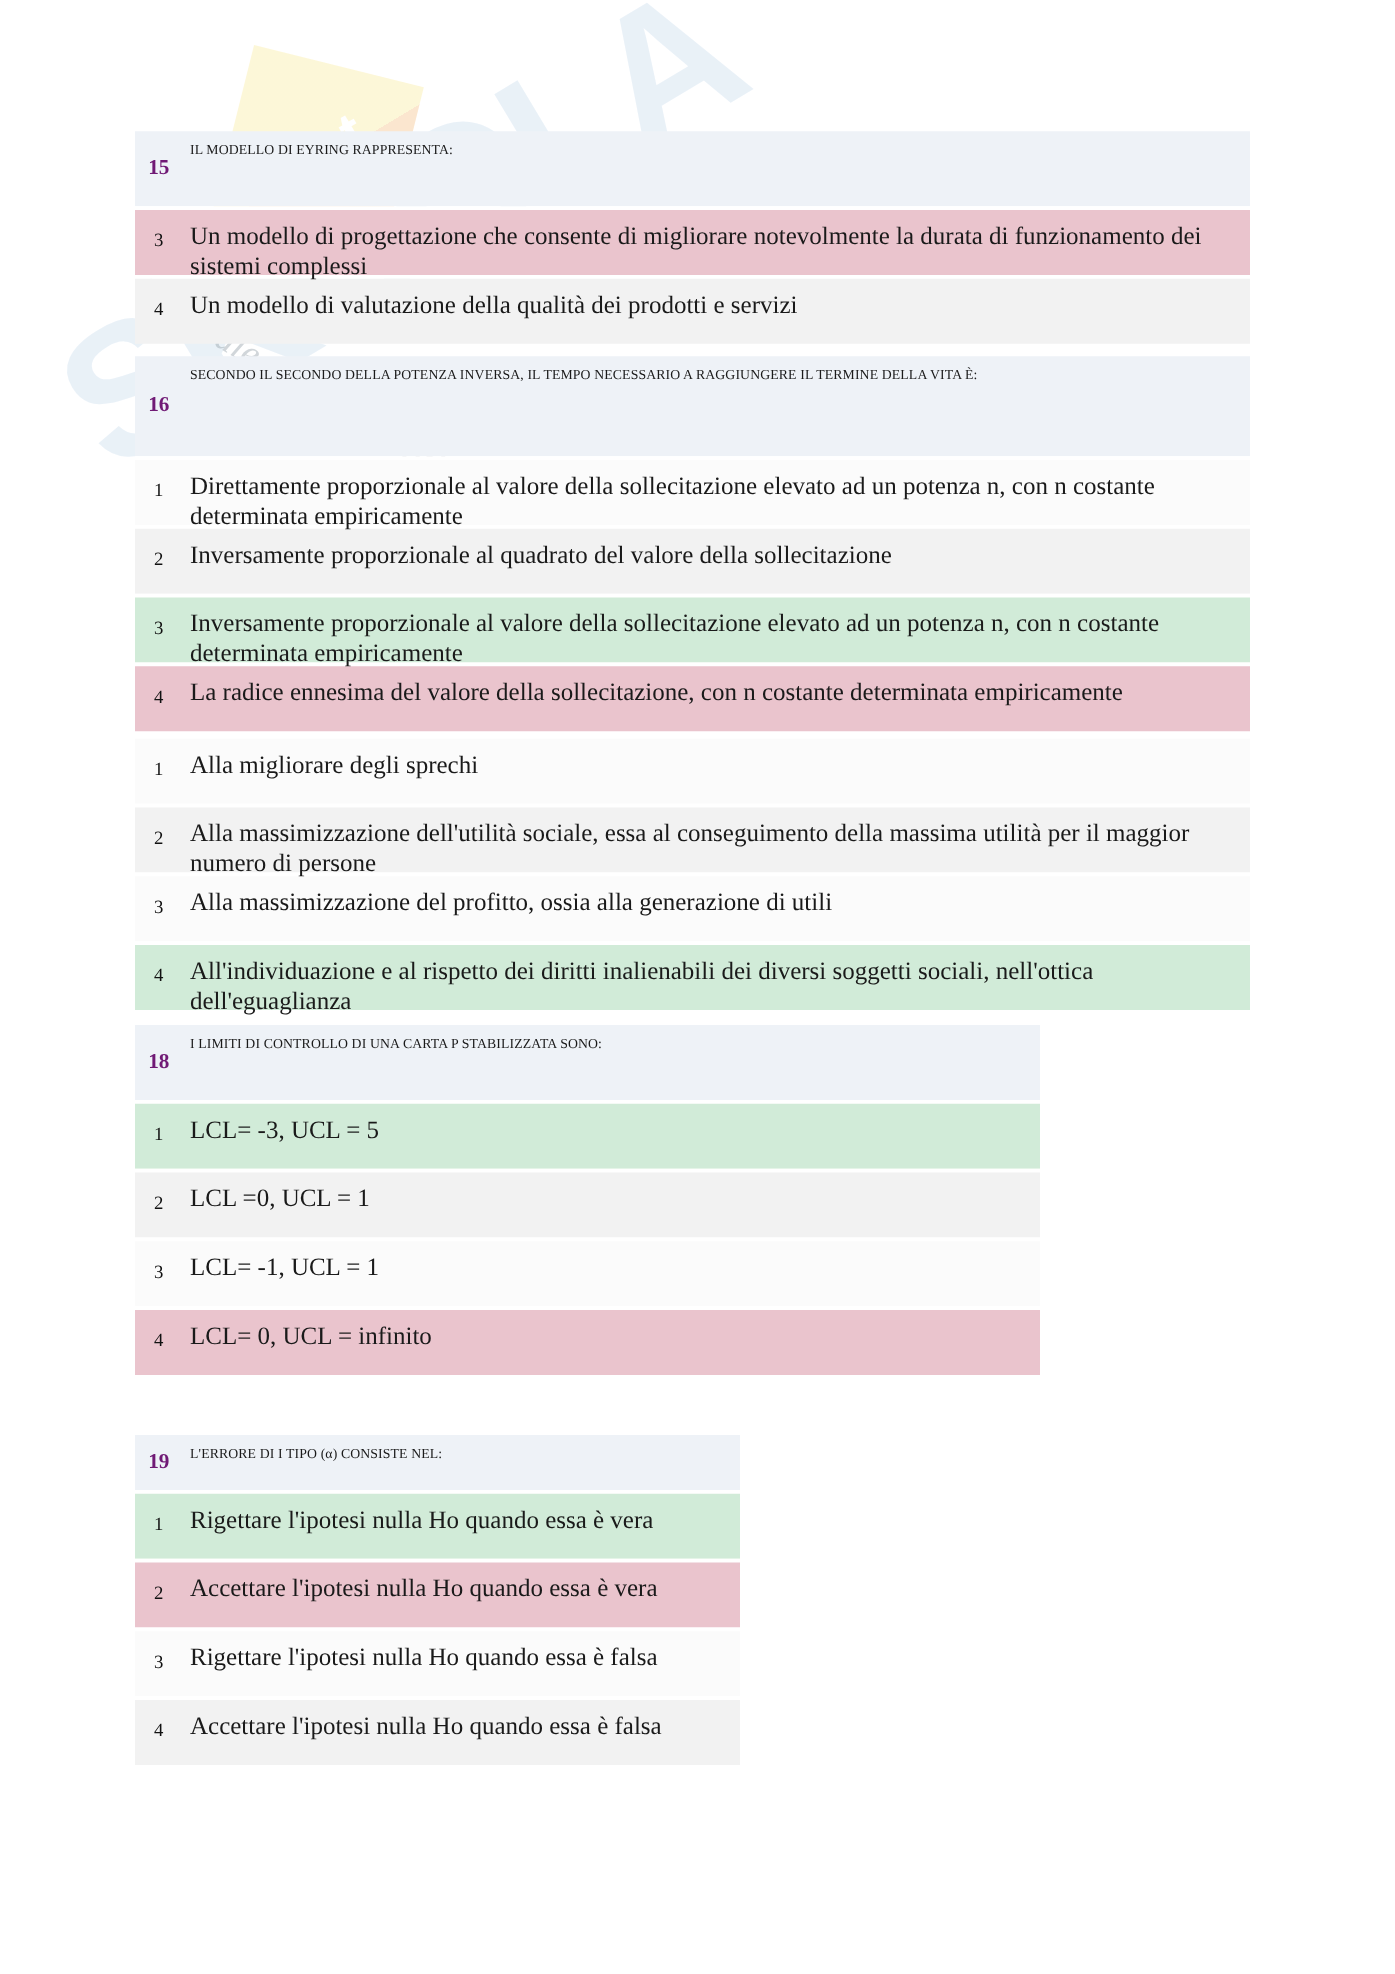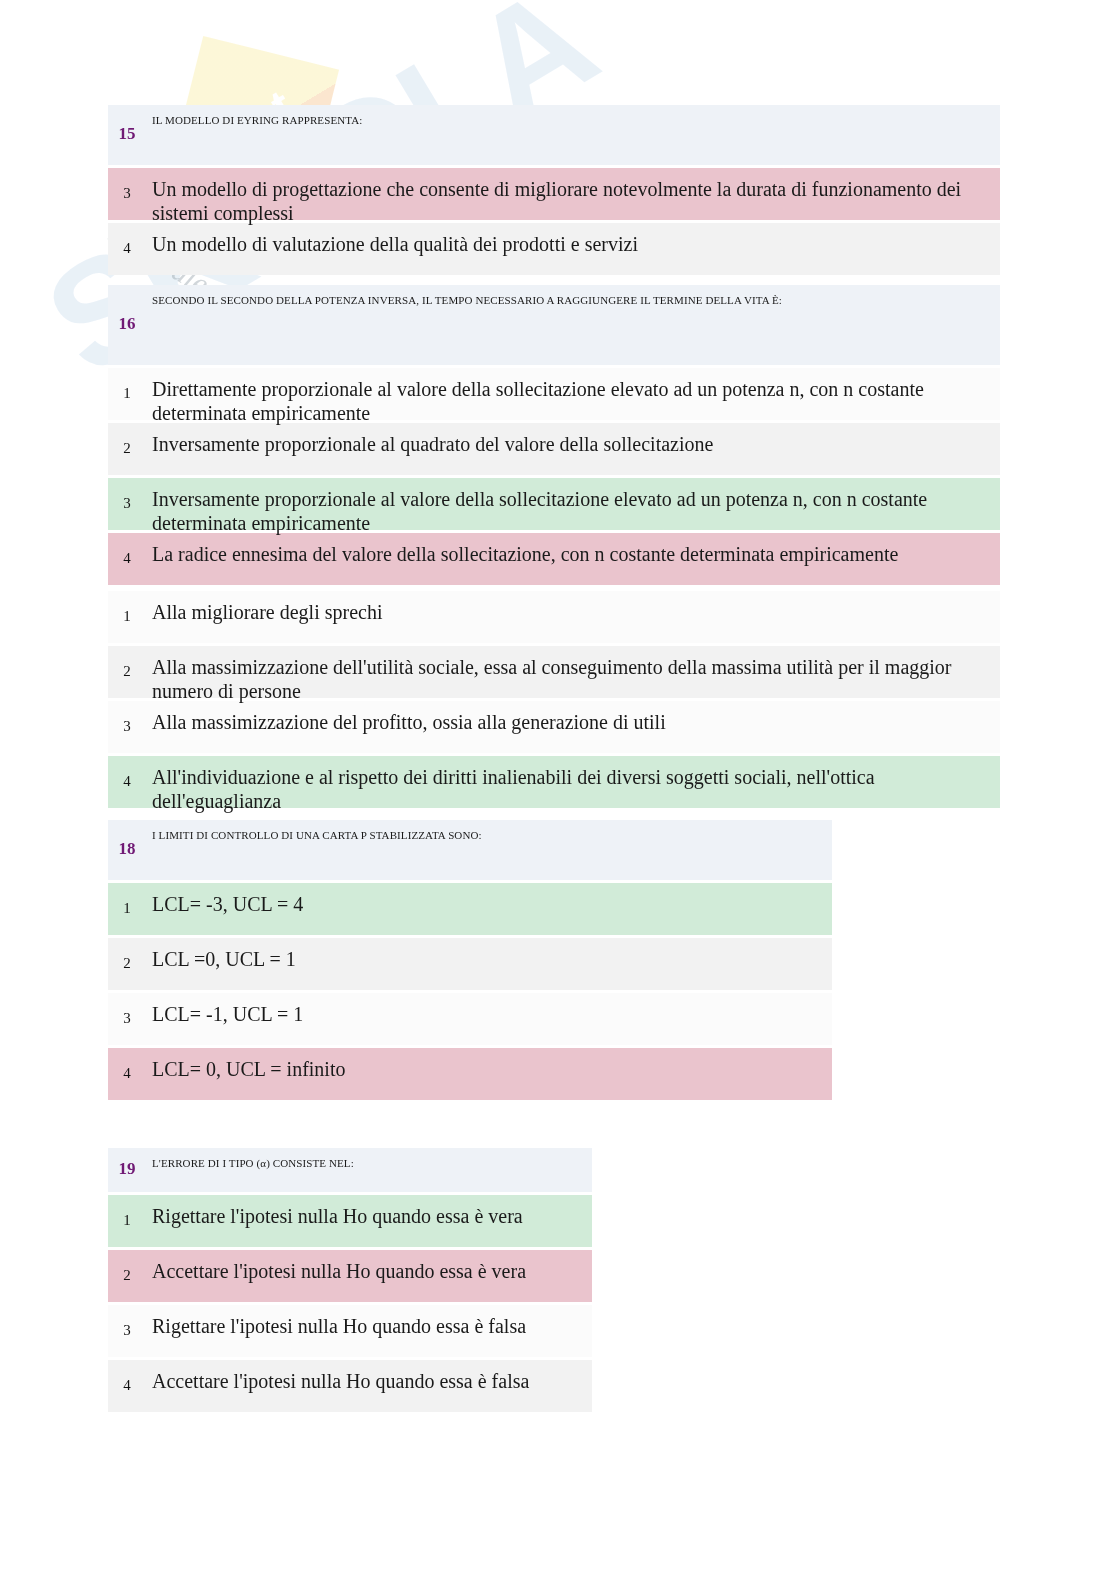--- a/index.html
+++ b/index.html
@@ -227,21 +227,21 @@
       </div>
     </div>
     <div class="qblock" style="top: 820px; width: 724px;">
       <div class="qrow row-header" style="height: 60px;">
         <div class="qnum">18</div>
         <div class="qtext">I LIMITI DI CONTROLLO DI UNA CARTA P STABILIZZATA SONO:</div>
       </div>
       <div class="sep"></div>
       <div class="qrow row-green" style="height: 52px;">
         <div class="anum">1</div>
-        <div class="atext">LCL= -3, UCL = 4</div>
+        <div class="atext">LCL= -3, UCL = 5</div>
       </div>
       <div class="sep"></div>
       <div class="qrow row-grey" style="height: 52px;">
         <div class="anum">2</div>
         <div class="atext">LCL =0, UCL = 1</div>
       </div>
       <div class="sep"></div>
       <div class="qrow row-white" style="height: 52px;">
         <div class="anum">3</div>
         <div class="atext">LCL= -1, UCL = 1</div>

